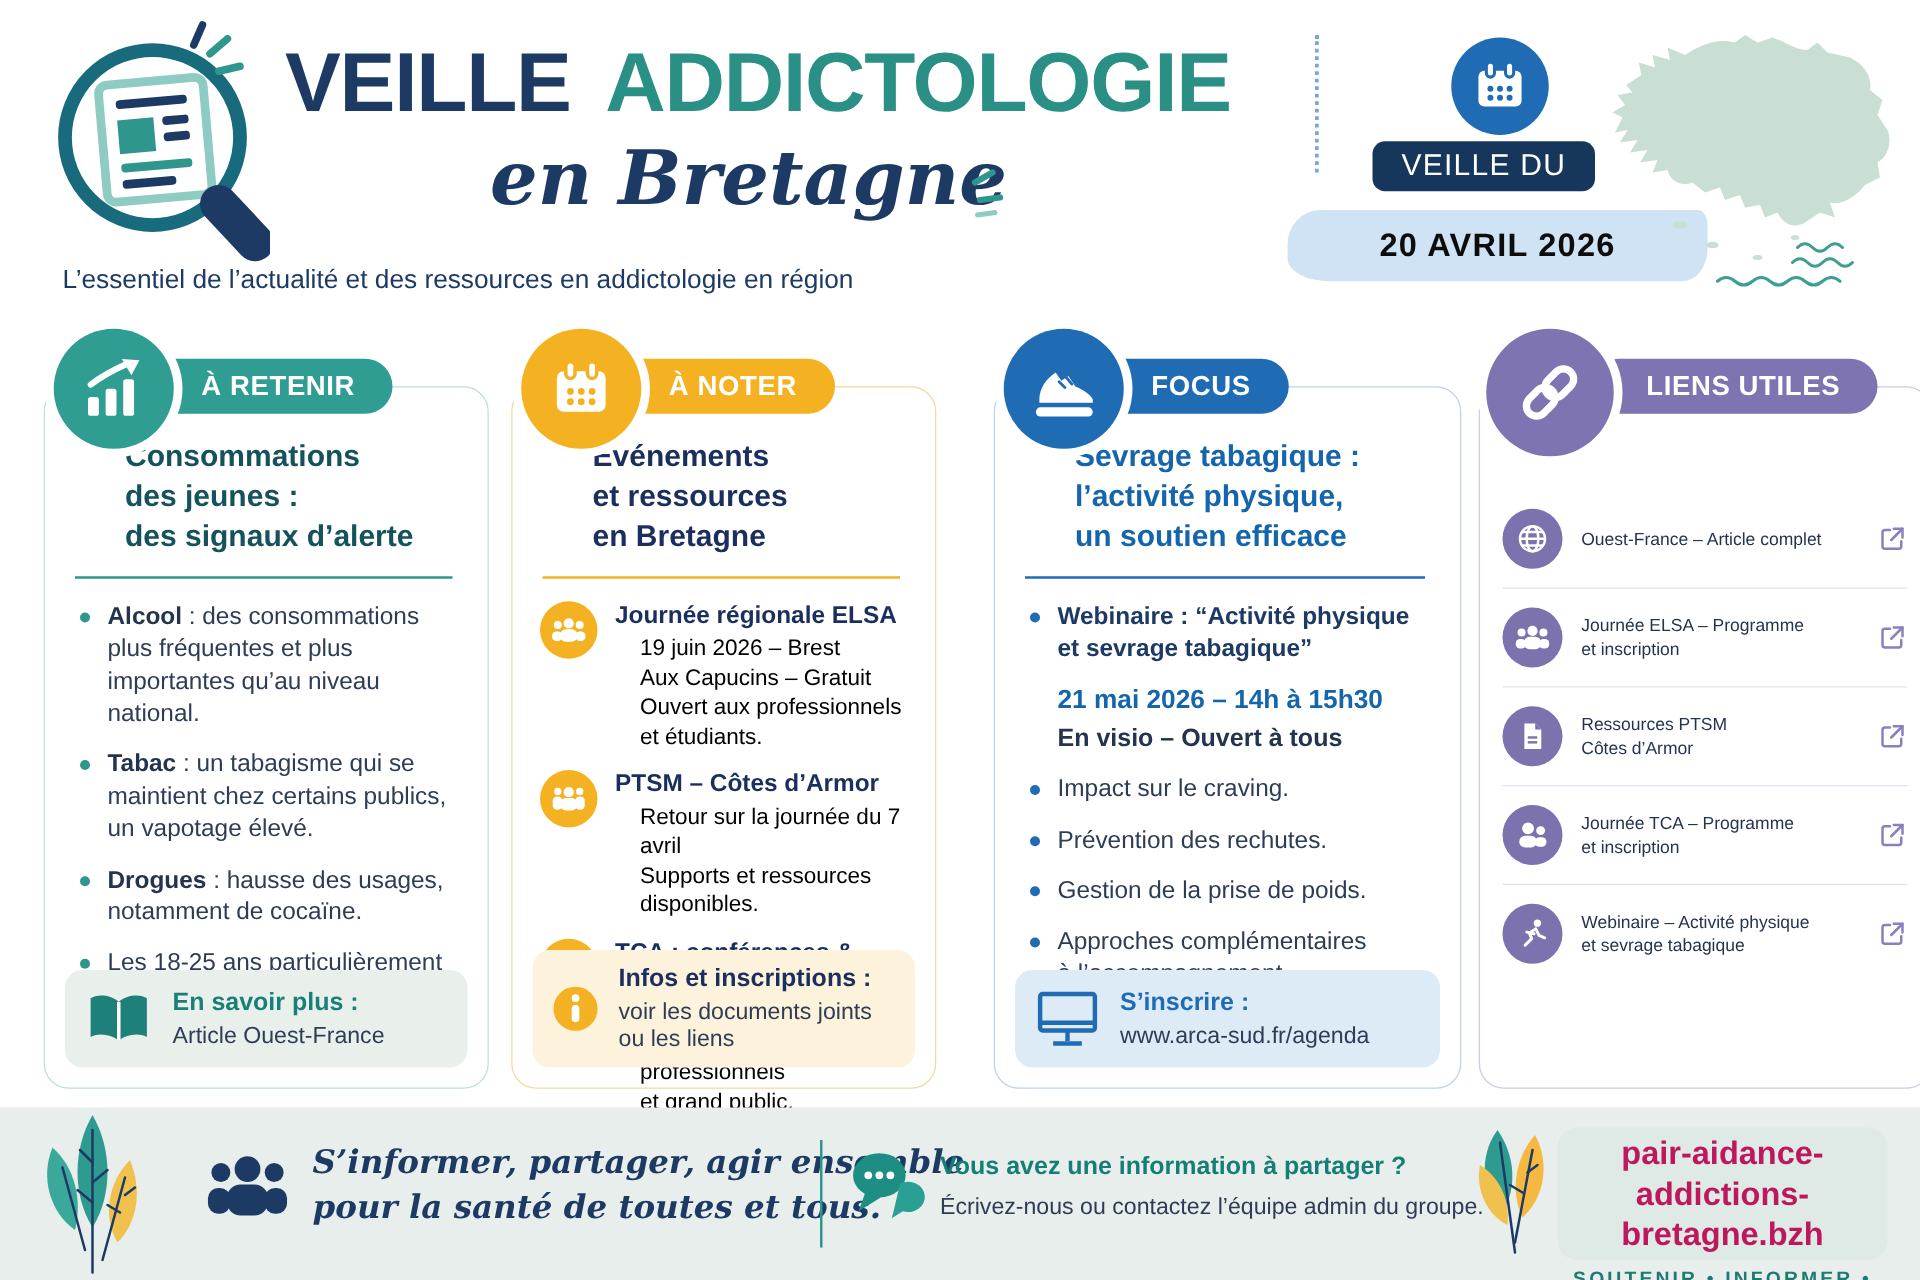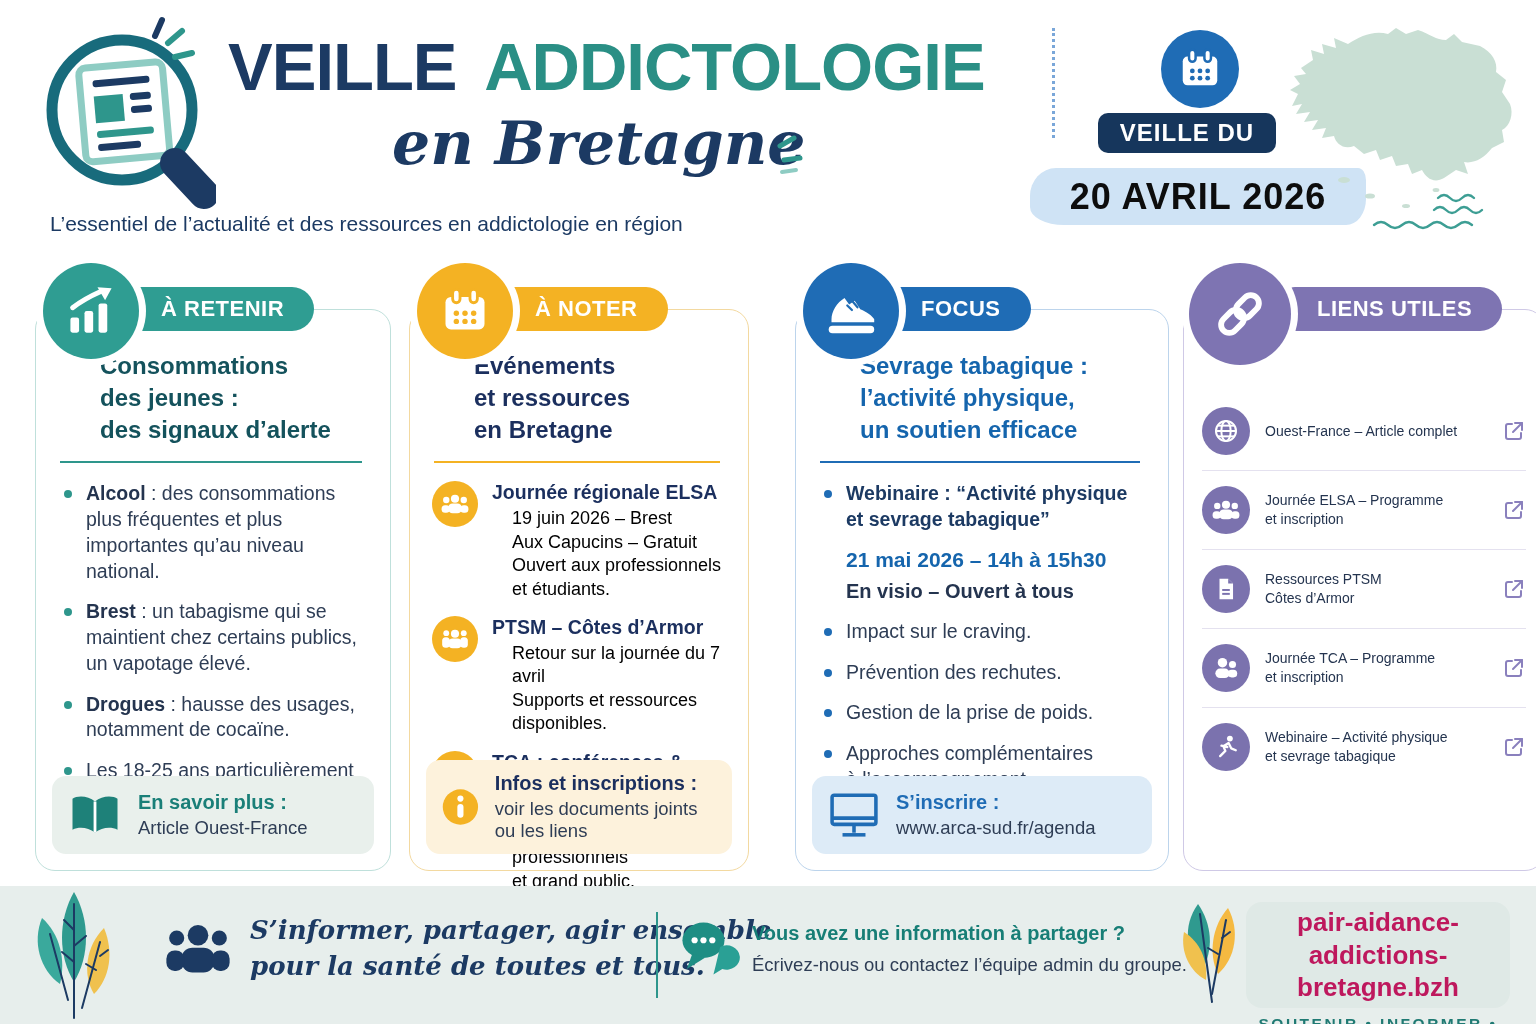--- a/index.html
+++ b/index.html
@@ -11,22 +11,22 @@
   .header { position:absolute; left:0; top:0; width:1536px; height:258px; }
   .logo { position:absolute; left:34px; top:8px; width:182px; height:208px; }
   .title-line { position:absolute; left:228px; top:28px; font-size:67px; font-weight:bold; letter-spacing:-1px; white-space:nowrap; }
   .title-line .t-navy { color:#1c3a63; }
   .title-line .t-teal { color:#2a8f85; margin-left:10px; }
   .title-script { position:absolute; left:392px; top:108px; font-family:"DejaVu Serif", serif; font-style:italic; font-weight:bold; font-size:60px; color:#1c3a63; }
   .script-spark { position:absolute; left:772px; top:126px; }
   .subtitle { position:absolute; left:50px; top:212px; font-size:21px; color:#1c3a63; }
   .dotted-div { position:absolute; left:1052px; top:28px; height:110px; border-left:3px dotted #7aa7d9; }
   .cal-circle { position:absolute; left:1161px; top:30px; width:78px; height:78px; border-radius:50%; background:#1f6cb5; color:#1f6cb5; display:flex; align-items:center; justify-content:center; }
-  .veille-badge { position:absolute; left:1098px; top:113px; width:178px; height:40px; background:#16365c; border-radius:10px; color:#fff; font-size:24px; font-weight:bold; letter-spacing:1px; display:flex; align-items:center; justify-content:center; }
-  .date-strip { position:absolute; left:1030px; top:168px; width:336px; height:57px; background:#cfe3f5; border-radius:26px 8px 20px 34px / 28px 12px 26px 18px; display:flex; align-items:center; justify-content:center; font-size:36px; font-weight:bold; color:#0d0d0d; letter-spacing:1px; }
+  .veille-badge { position:absolute; left:1098px; top:113px; width:178px; height:40px; background:#16365c; border-radius:10px; color:#fff; font-size:24px; font-weight:normal; letter-spacing:1px; display:flex; align-items:center; justify-content:center; }
+  .date-strip { position:absolute; left:1030px; top:168px; width:336px; height:57px; background:#cfe3f5; border-radius:26px 8px 20px 34px / 28px 12px 26px 18px; display:flex; align-items:center; justify-content:center; font-size:26px; font-weight:bold; color:#0d0d0d; letter-spacing:1px; }
   .map { position:absolute; left:1286px; top:20px; }
 
   
   .col { position:absolute; top:263px; }
   .col-1 { left:35px;  width:356px; }
   .col-2 { left:409px; width:340px; }
   .col-3 { left:795px; width:374px; }
   .col-4 { left:1183px; width:362px; }
   .icon-circle { position:absolute; left:8px; top:0; width:96px; height:96px; border-radius:50%; display:flex; align-items:center; justify-content:center; z-index:2; box-shadow:0 0 0 7px #fff; }
   .badge { position:absolute; left:92px; top:24px; height:44px; padding:0 30px 0 34px; border-radius:12px 22px 22px 12px; color:#fff; font-size:22px; font-weight:bold; letter-spacing:0.5px; line-height:44px; z-index:1; white-space:nowrap; }
@@ -185,21 +185,21 @@
     </svg>
   </div>
   <div class="badge">À RETENIR</div>
   <div class="card">
     <div class="card-title pre">Consommations
 des jeunes :
 des signaux d’alerte</div>
     <div class="hdiv"></div>
     <ul class="blist teal">
       <li><b>Alcool</b><span> : des consommations plus fréquentes et plus importantes qu’au niveau national.</span></li>
-      <li><b>Brest</b><span> : un tabagisme qui se maintient chez certains publics, un vapotage élevé.</span></li>
+      <li><b>Tabac</b><span> : un tabagisme qui se maintient chez certains publics, un vapotage élevé.</span></li>
       <li><b>Drogues</b><span> : hausse des usages, notamment de cocaïne.</span></li>
       <li><b></b><span>Les 18-25 ans particulièrement concernés.</span></li>
     </ul>
     <div class="cbox">
       <svg width="54" height="46" viewBox="0 0 48 40">
         <path d="M24 8 C18 2.5 8 2.5 4 5.5 V33 C10 30 18 31 24 35.5 Z" fill="#1e8179"></path>
         <path d="M24 8 C30 2.5 40 2.5 44 5.5 V33 C38 30 30 31 24 35.5 Z" fill="#1e8179"></path>
         <path d="M24 8 V35.5" stroke="#fff" stroke-width="2.5"></path>
       </svg>
       <div>

